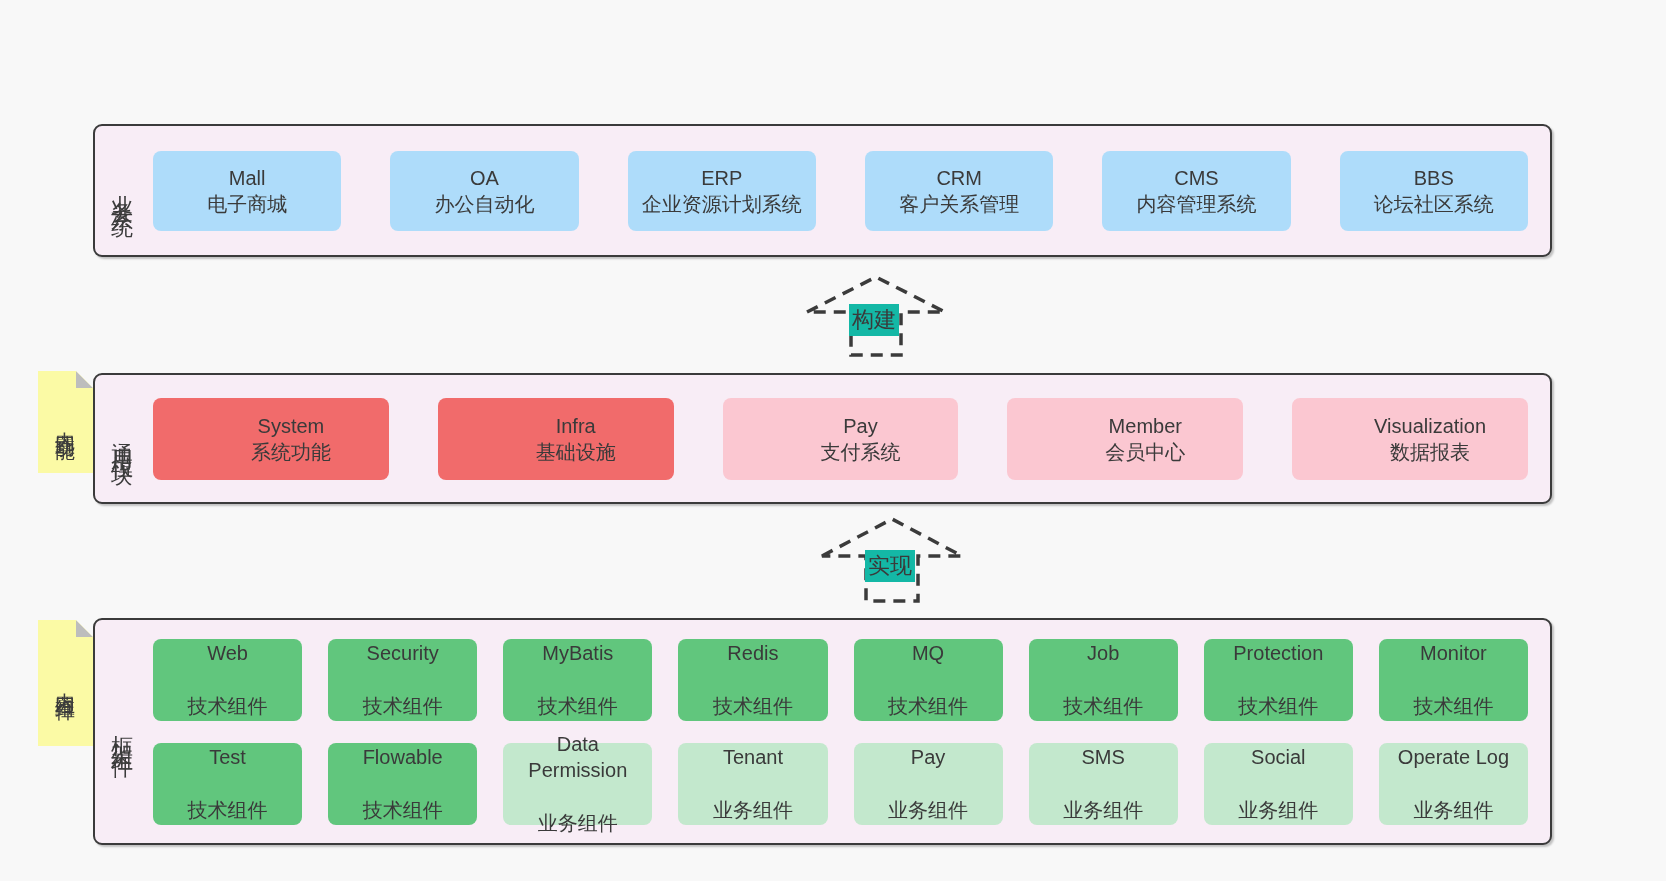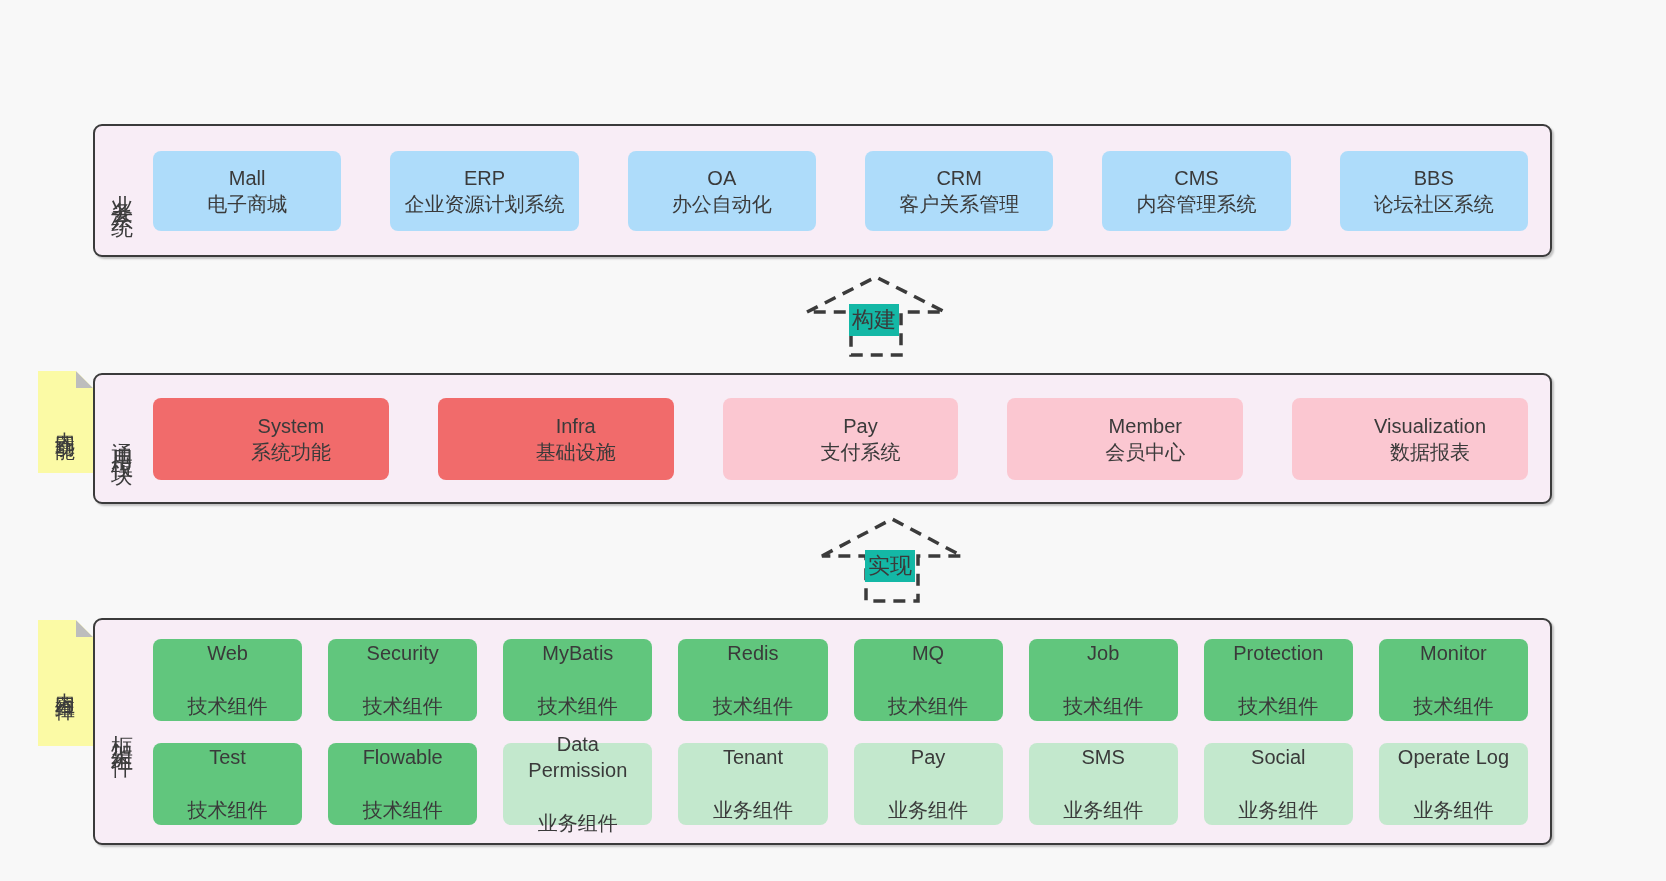--- a/index.html
+++ b/index.html
@@ -83,26 +83,26 @@
   </div>
 
   <div class="band" id="band-business">
     <div class="vtext band-label">业务系统</div>
     <div class="boxes-row">
       <div class="box blue">
         <div>Mall</div>
         <div>电子商城</div>
       </div>
       <div class="box blue">
+        <div>OA</div>
+        <div>办公自动化</div>
+      </div>
+      <div class="box blue">
         <div>ERP</div>
         <div>企业资源计划系统</div>
-      </div>
-      <div class="box blue">
-        <div>OA</div>
-        <div>办公自动化</div>
       </div>
       <div class="box blue">
         <div>CRM</div>
         <div>客户关系管理</div>
       </div>
       <div class="box blue">
         <div>CMS</div>
         <div>内容管理系统</div>
       </div>
       <div class="box blue">

